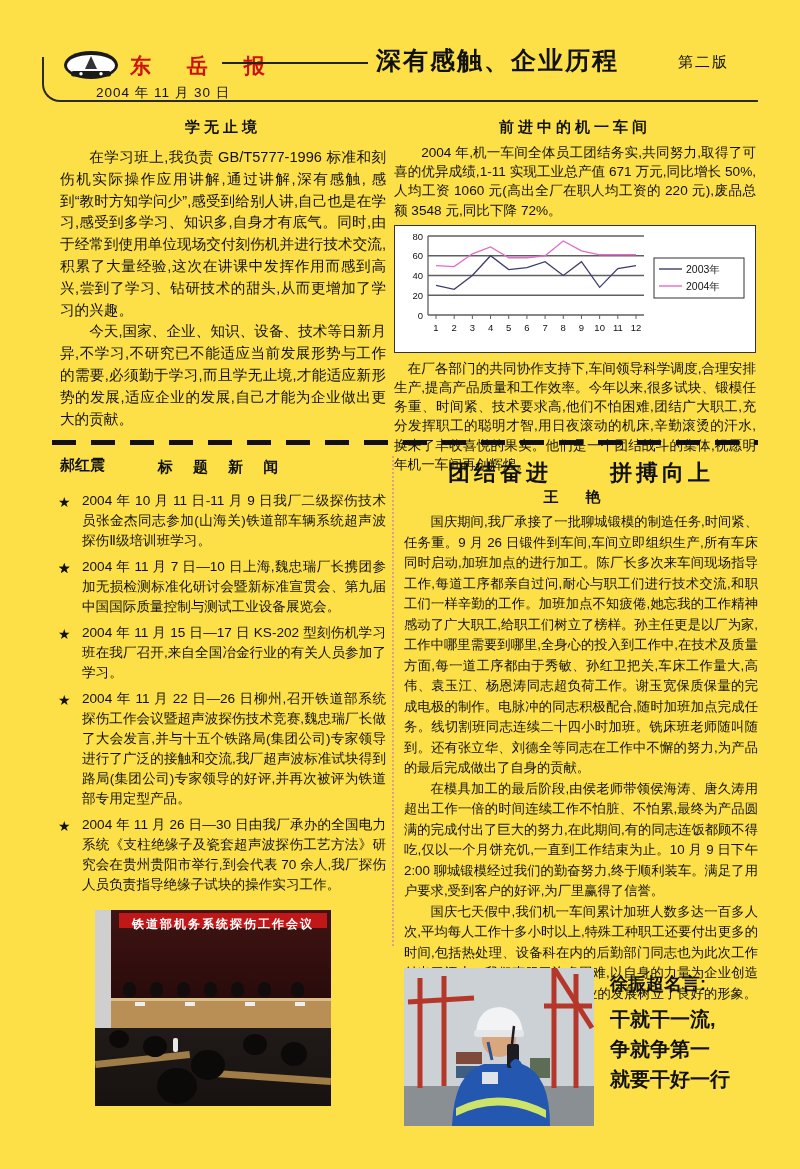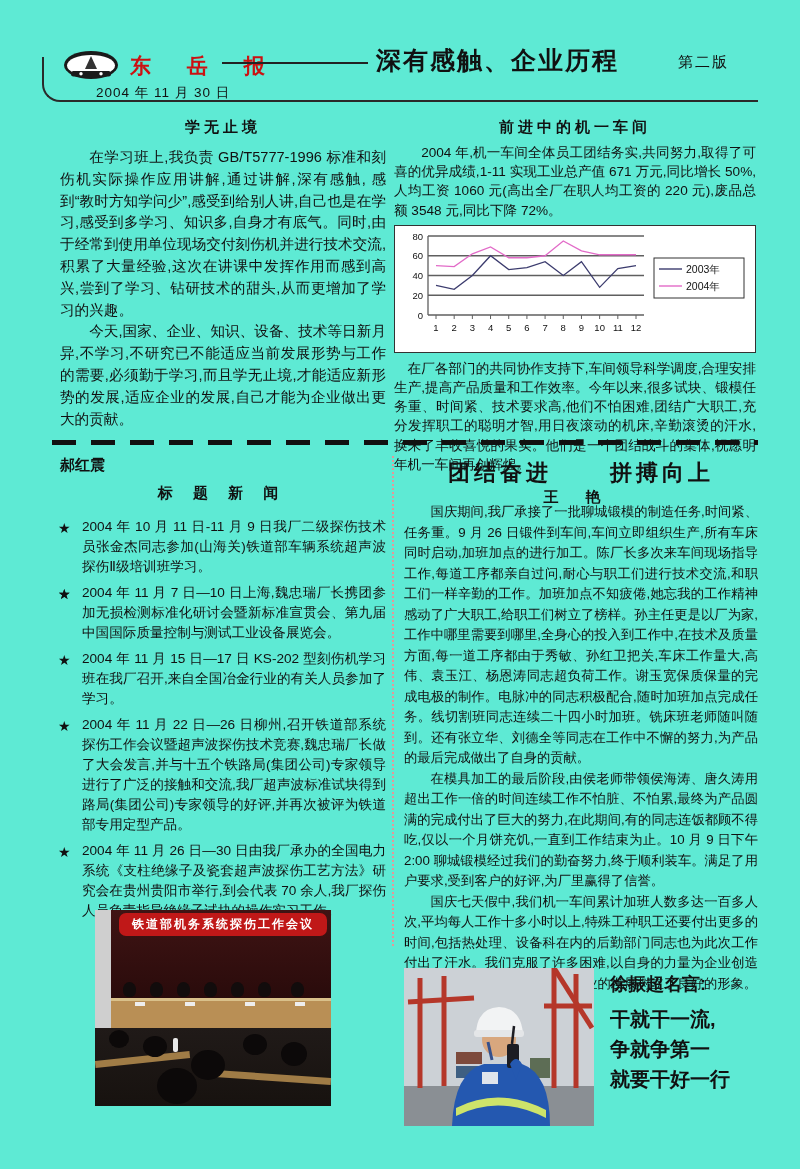--- a/index.html
+++ b/index.html
@@ -1,17 +1,17 @@
 <!DOCTYPE html>
 <html><head>
 <meta charset="utf-8">
 <style>
   html,body{margin:0;padding:0;background:#888;}
   .page{
-    position:relative;width:800px;height:1169px;background:#5eead4;
+    position:relative;width:800px;height:1169px;background:#fde047;
     font-family:"Liberation Sans","DejaVu Sans",sans-serif;color:#111;
     margin:0 auto;overflow:hidden;
   }
   
   .hdr-frame{
     position:absolute;left:42px;top:57px;width:714px;height:43px;
     border-left:2px solid #2a2a2a;border-bottom:2px solid #2a2a2a;
     border-bottom-left-radius:18px;
   }
   .logo{position:absolute;left:62px;top:50px;}
@@ -44,46 +44,46 @@
   
   .dash-divider{
     position:absolute;left:52px;top:440px;width:706px;height:5px;
     background:repeating-linear-gradient(90deg,#111 0 24px,transparent 24px 39px);
   }
   
   .v-divider{position:absolute;left:392px;top:456px;height:490px;width:0;border-left:2px dotted #e39999;}
 
   
   .col-bl{position:absolute;left:58px;top:458px;width:328px;}
-  .col-bl h2{letter-spacing:8px;margin-top:26px;}
+  .col-bl h2{letter-spacing:8px;}
   ul.news{list-style:none;margin:14px 0 0 0;padding:0;}
   ul.news li{position:relative;padding-left:24px;margin-bottom:6px;font-size:13.6px;line-height:20px;text-align:justify;}
   ul.news .star{position:absolute;left:0;top:1px;font-size:14px;color:#111;}
 
   
   .conf-photo{position:absolute;left:95px;top:910px;width:236px;height:196px;background:#2a1010;overflow:hidden;}
   .conf-wall{position:absolute;left:0;top:0;width:16px;height:130px;background:#cfcfcf;}
   .conf-curtain{position:absolute;left:16px;top:0;right:0;height:130px;
     background:linear-gradient(180deg,#401414 0%,#2c0c0c 60%,#1d0707 100%);}
-  .conf-banner{position:absolute;left:24px;top:3px;right:4px;height:23px;background:#c01818;
-    color:#fff;font-size:12px;font-weight:bold;text-align:center;line-height:23px;letter-spacing:2px;white-space:nowrap;border-radius:7px;}
+  .conf-banner{position:absolute;left:24px;top:3px;right:4px;height:15px;background:#c01818;
+    color:#fff;font-size:12px;font-weight:bold;text-align:center;line-height:23px;letter-spacing:2px;white-space:nowrap;}
   .conf-table{position:absolute;left:16px;top:88px;right:0;height:30px;background:#b3straight;}
   .conf-table{background:#b98f55;border-top:3px solid #d9c08a;}
   .conf-head{position:absolute;width:13px;height:15px;border-radius:50% 50% 40% 40%;background:#120c0c;top:72px;}
   .conf-paper{position:absolute;width:10px;height:4px;background:#eee;top:92px;}
   .conf-audience{position:absolute;left:0;bottom:0;width:100%;height:78px;
     background:linear-gradient(180deg,#201a18 0%,#17120f 100%);}
   .aud-head{position:absolute;border-radius:50%;background:#0c0909;}
   .aud-desk{position:absolute;height:7px;background:#a07c46;}
   .aud-bottle{position:absolute;width:5px;height:14px;background:#e8e8e8;border-radius:2px;}
 
   
   .col-br{position:absolute;left:404px;top:458px;width:354px;}
   .unity-title{display:flex;justify-content:center;gap:58px;font-size:22px;font-weight:bold;letter-spacing:4px;}
-  .col-br .ptxt{margin-top:14px;}
+  .col-br .ptxt{margin-top:24px;}
   .col-br .ptxt p{font-size:13.3px;line-height:20.5px;}
 
   
   .port-block{position:absolute;left:404px;top:948px;width:354px;margin-top:20px;}
   .port-photo{position:relative;float:left;width:190px;height:158px;overflow:hidden;background:#c9ced3;}
   .quote{margin-left:206px;padding-top:4px;}
   .quote-heading{font-size:18px;font-weight:bold;margin-bottom:8px;}
   .quote-line{font-size:20px;font-weight:bold;line-height:30px;white-space:nowrap;}
 
   svg text{font-family:"Liberation Sans","DejaVu Sans",sans-serif;}

